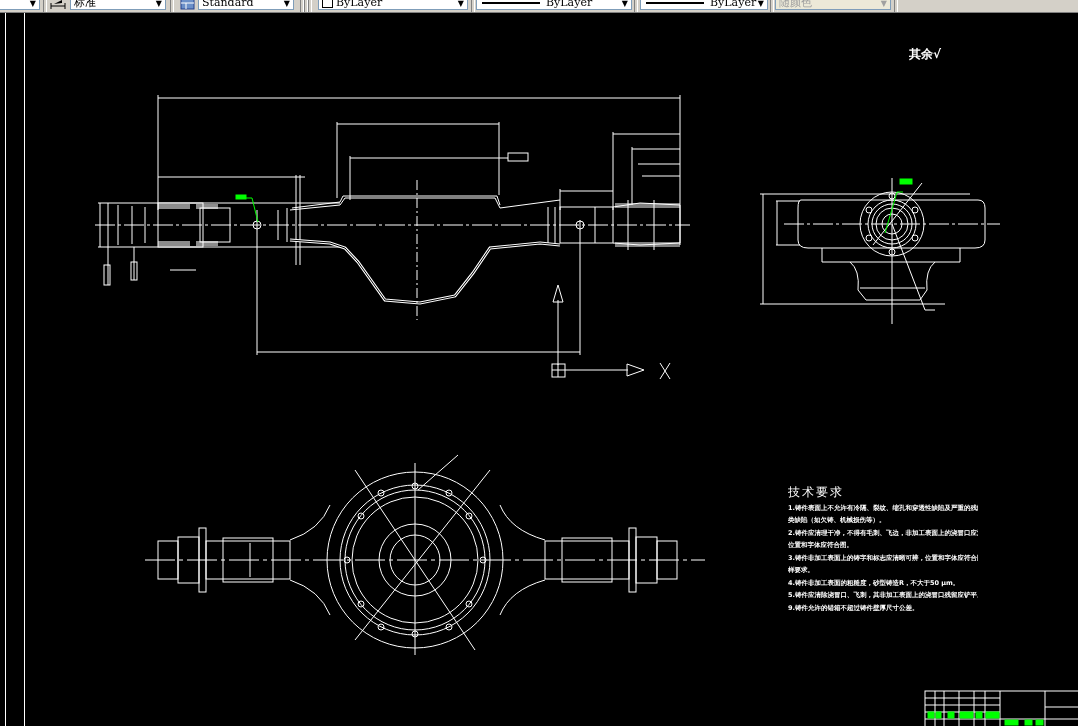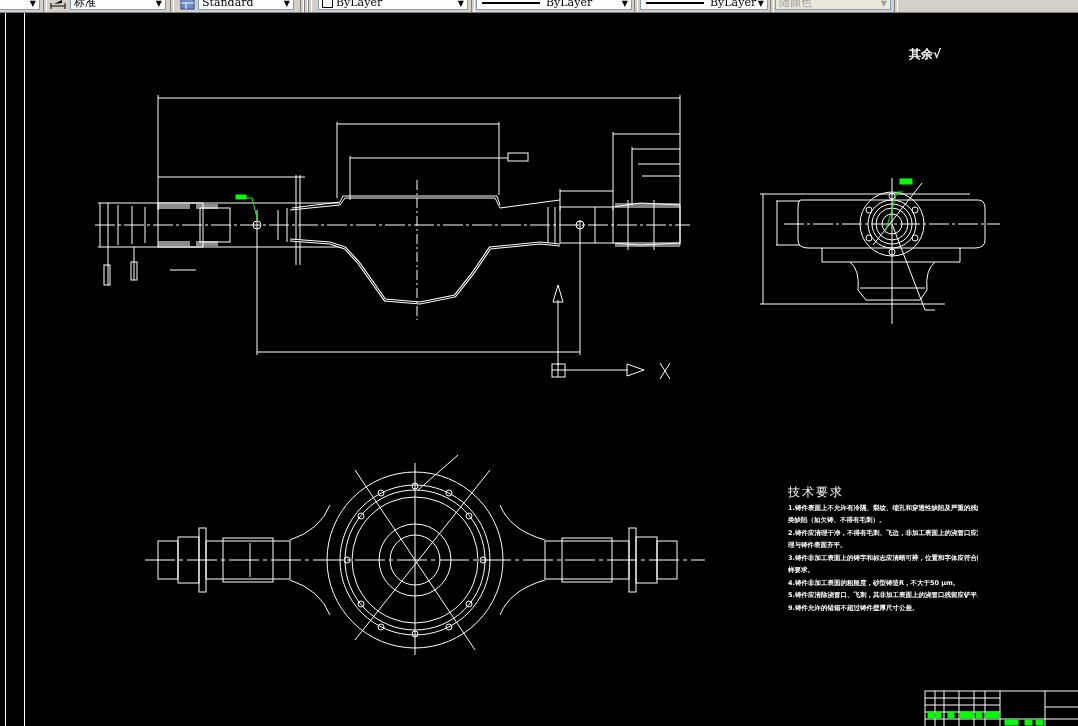--- a/index.html
+++ b/index.html
@@ -275,22 +275,22 @@
     </g>
   </svg>
 
   <div class="rough" style="top:33px;">
     <span>其余√</span>
   </div>
 
   <div class="req" style="top:473px;">
     <div class="title">技术要求</div>
     <div class="line">1.铸件表面上不允许有冷隔、裂纹、缩孔和穿透性缺陷及严重的残缺</div>
-    <div class="line">类缺陷（如欠铸、不得有毛刺）。</div>
+    <div class="line">类缺陷（如欠铸、机械损伤等）。</div>
     <div class="line">2.铸件应清理干净，不得有毛刺、飞边，非加工表面上的浇冒口应清</div>
-    <div class="line">理与铸件表面齐平。</div>
+    <div class="line">位置和字体应符合图。</div>
     <div class="line">3.铸件非加工表面上的铸字和标志应清晰可辨，位置和字体应符合图</div>
     <div class="line">样要求。</div>
     <div class="line">4.铸件非加工表面的粗糙度，砂型铸造R，不大于50 μm。</div>
     <div class="line">5.铸件应清除浇冒口、飞刺，其非加工表面上的浇冒口残留应铲平。</div>
     <div class="line">9.铸件允许的错箱不超过铸件壁厚尺寸公差。</div>
   </div>
 </div>
 
 </body></html>

